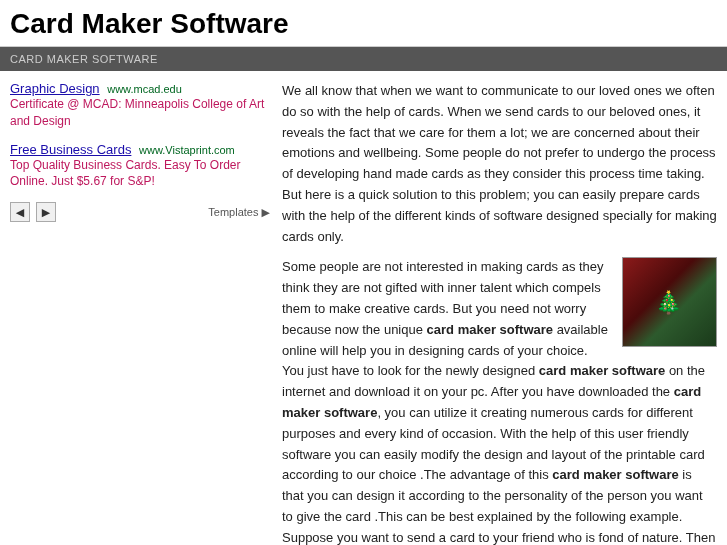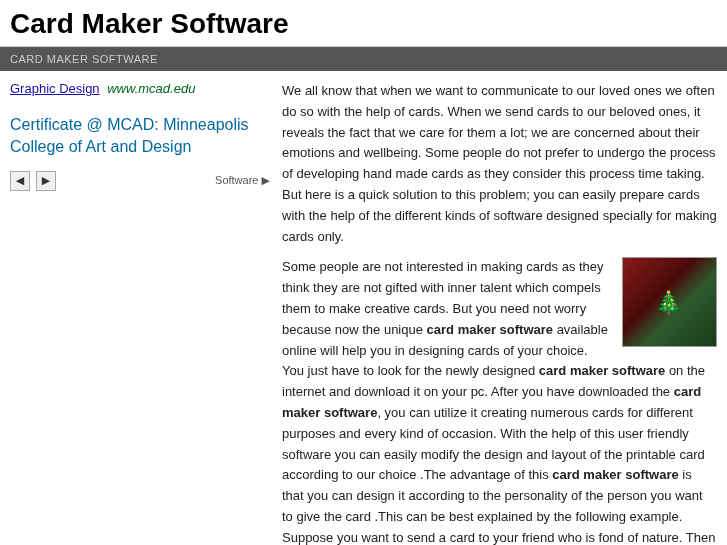--- a/index.html
+++ b/index.html
@@ -51,30 +51,29 @@
 
     .ad-link {
       color: #1a0dab;
       text-decoration: underline;
       font-size: 13px;
       cursor: pointer;
     }
 
     .ad-url {
       color: #006621;
-      font-size: 13px;
+      font-size: 11px;
       margin-left: 4px;
       text-decoration: none;
-      font-style: italic;
     }
 
     .ad-description {
-      color: #0369a1;
-      font-size: 16px;
-      margin-top: 18px;
+      color: #be185d;
+      font-size: 12px;
+      margin-top: 0;
       line-height: 1.4;
     }
 
     .ad-controls {
       display: flex;
       align-items: center;
       margin-top: 10px;
       gap: 6px;
     }
 
@@ -137,27 +136,34 @@
 
     <div class="ad-item">
       <div>
         <span class="ad-link">Graphic Design</span>
         <span class="ad-url">www.mcad.edu</span>
       </div>
       <div class="ad-description">Certificate @ MCAD: Minneapolis College of Art and Design</div>
     </div>
 
 
+    <div class="ad-item">
+      <div>
+        <span class="ad-link">Free Business Cards</span>
+        <span class="ad-url">www.Vistaprint.com</span>
+      </div>
+      <div class="ad-description">Top Quality Business Cards. Easy To Order Online. Just $5.67 for S&amp;P!</div>
+    </div>
 
 
     <div class="ad-controls">
       <div class="nav-btn">◀</div>
       <div class="nav-btn">▶</div>
       <div class="ad-choices-label">
-        <span>Software</span>
+        <span>Templates</span>
         <span class="ad-choices-icon">▶</span>
       </div>
     </div>
   </div>
 
   <div id="right-column">
 
     <p>We all know that when we want to communicate to our loved ones we often do so with the help of cards. When we send cards to our beloved ones, it reveals the fact that we care for them a lot; we are concerned about their emotions and wellbeing. Some people do not prefer to undergo the process of developing hand made cards as they consider this process time taking. But here is a quick solution to this problem; you can easily prepare cards with the help of the different kinds of software designed specially for making cards only.</p>
 
     <p>

